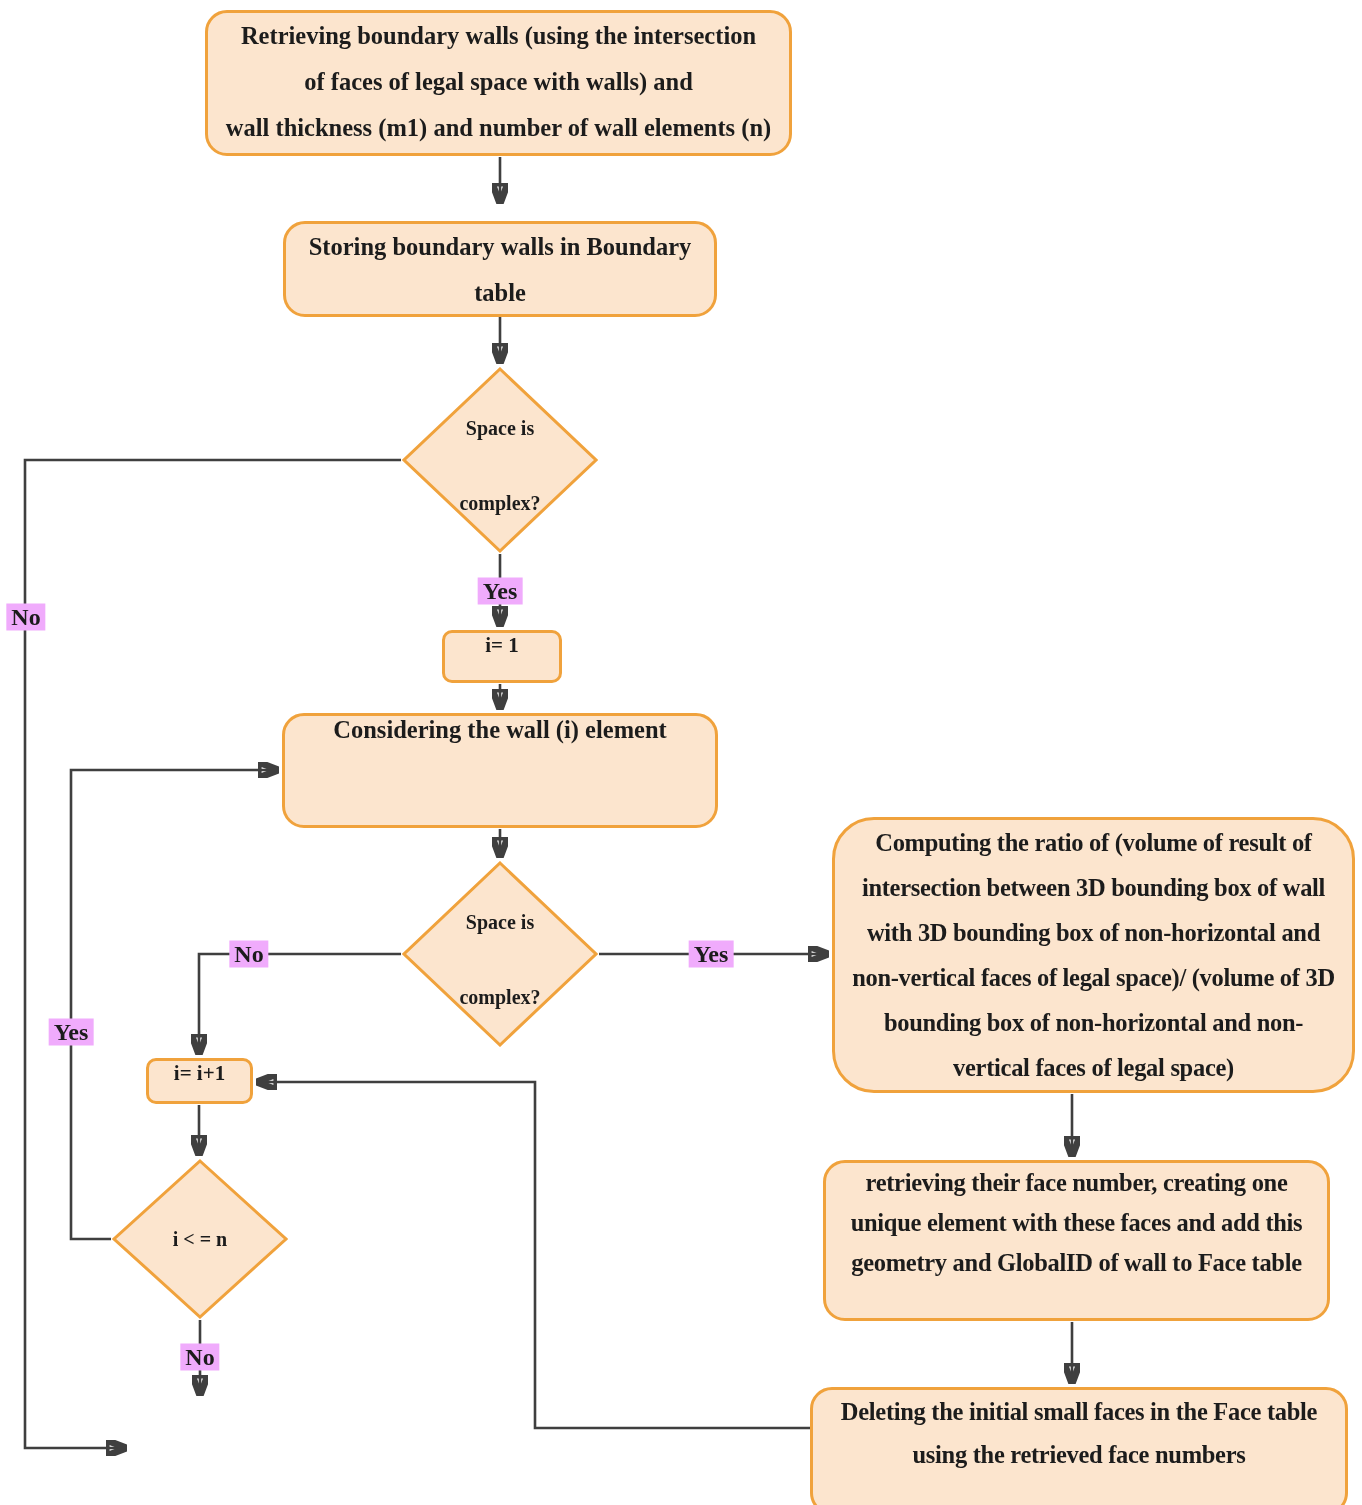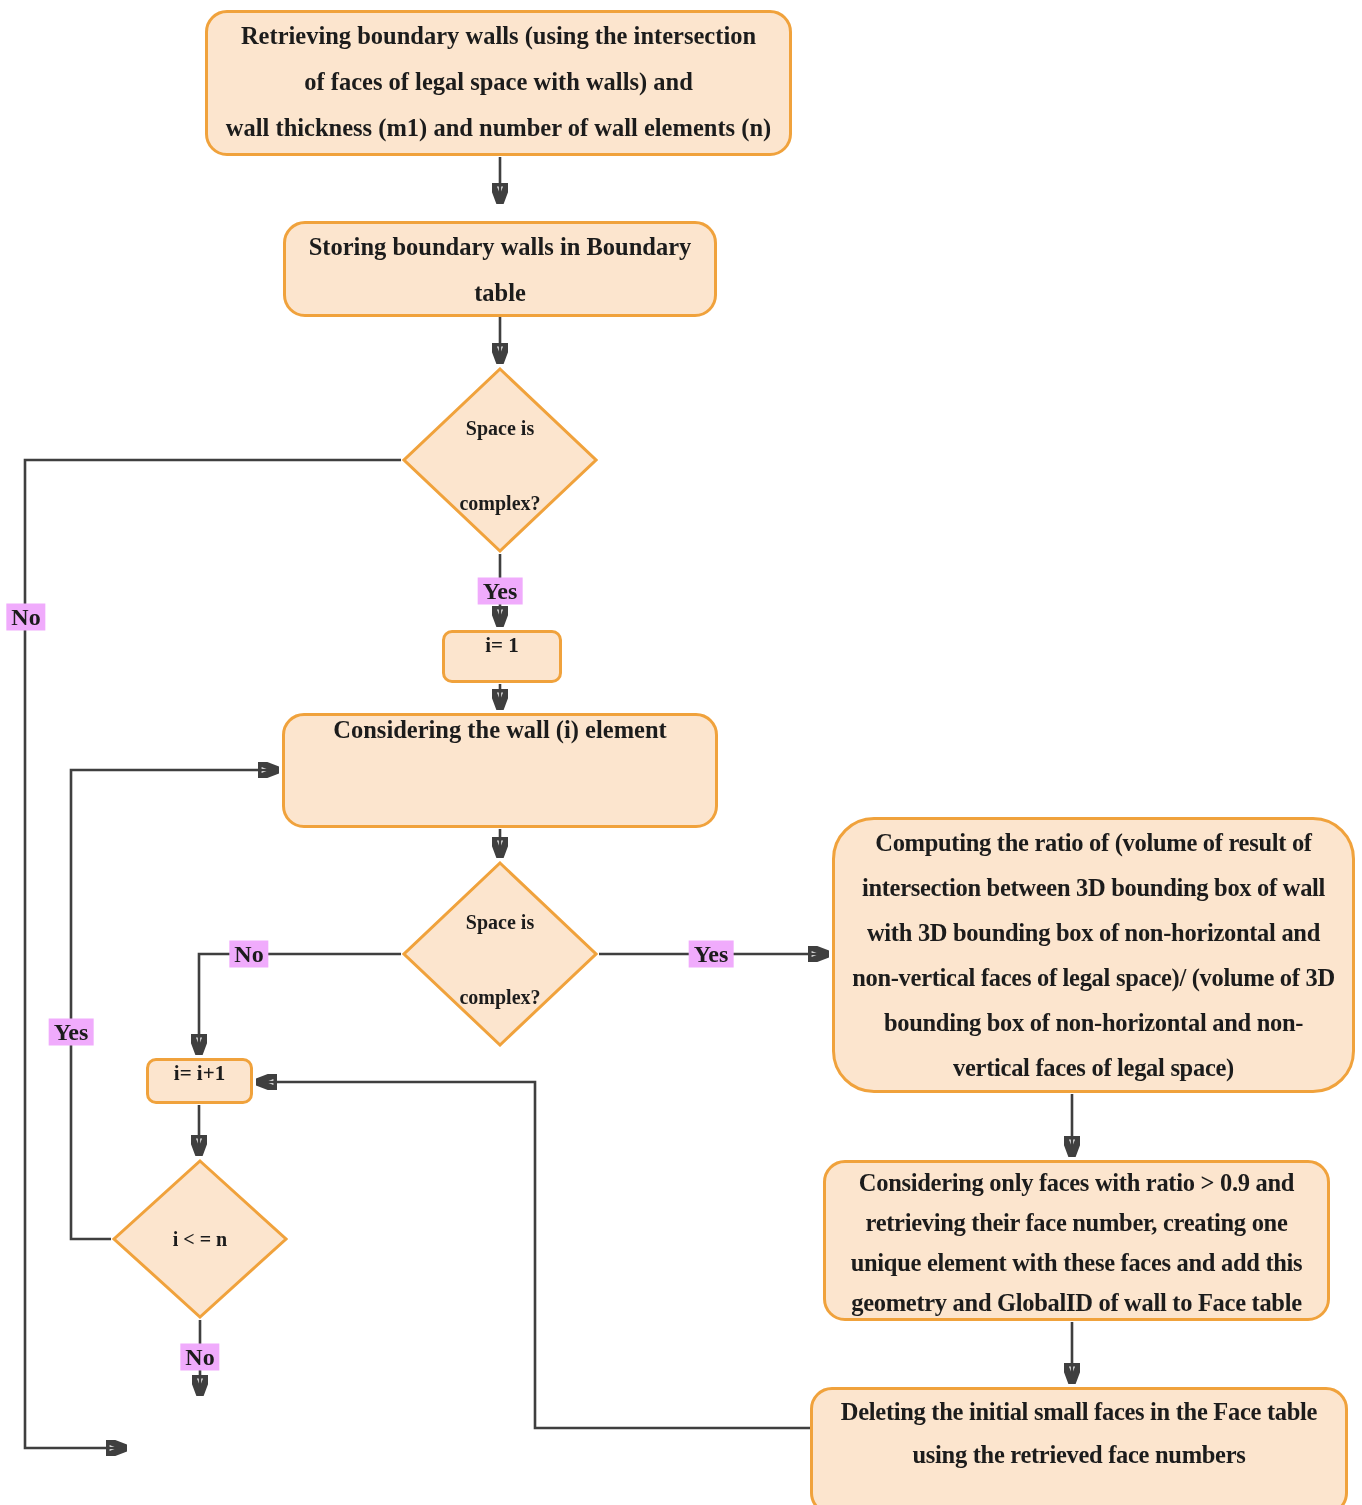--- a/index.html
+++ b/index.html
@@ -136,21 +136,20 @@
   <div class="node rect tight" id="n-compute">
     <div class="ln">Computing the ratio of (volume of result of</div>
     <div class="ln">intersection between 3D bounding box of wall</div>
     <div class="ln">with 3D bounding box of non-horizontal and</div>
     <div class="ln">non-vertical faces of legal space)/ (volume of 3D</div>
     <div class="ln">bounding box of non-horizontal and non-</div>
     <div class="ln">vertical faces of legal space)</div>
   </div>
 
   <div class="node rect tight" id="n-filter">
-    <div class="ln">Considering only faces with ratio &gt; 0.9 and</div>
     <div class="ln">retrieving their face number, creating one</div>
     <div class="ln">unique element with these faces and add this</div>
     <div class="ln">geometry and GlobalID of wall to Face table</div>
   </div>
 
   <div class="node rect tight" id="n-delete">
     <div class="ln">Deleting the initial small faces in the Face table</div>
     <div class="ln">using the retrieved face numbers</div>
   </div>
 

